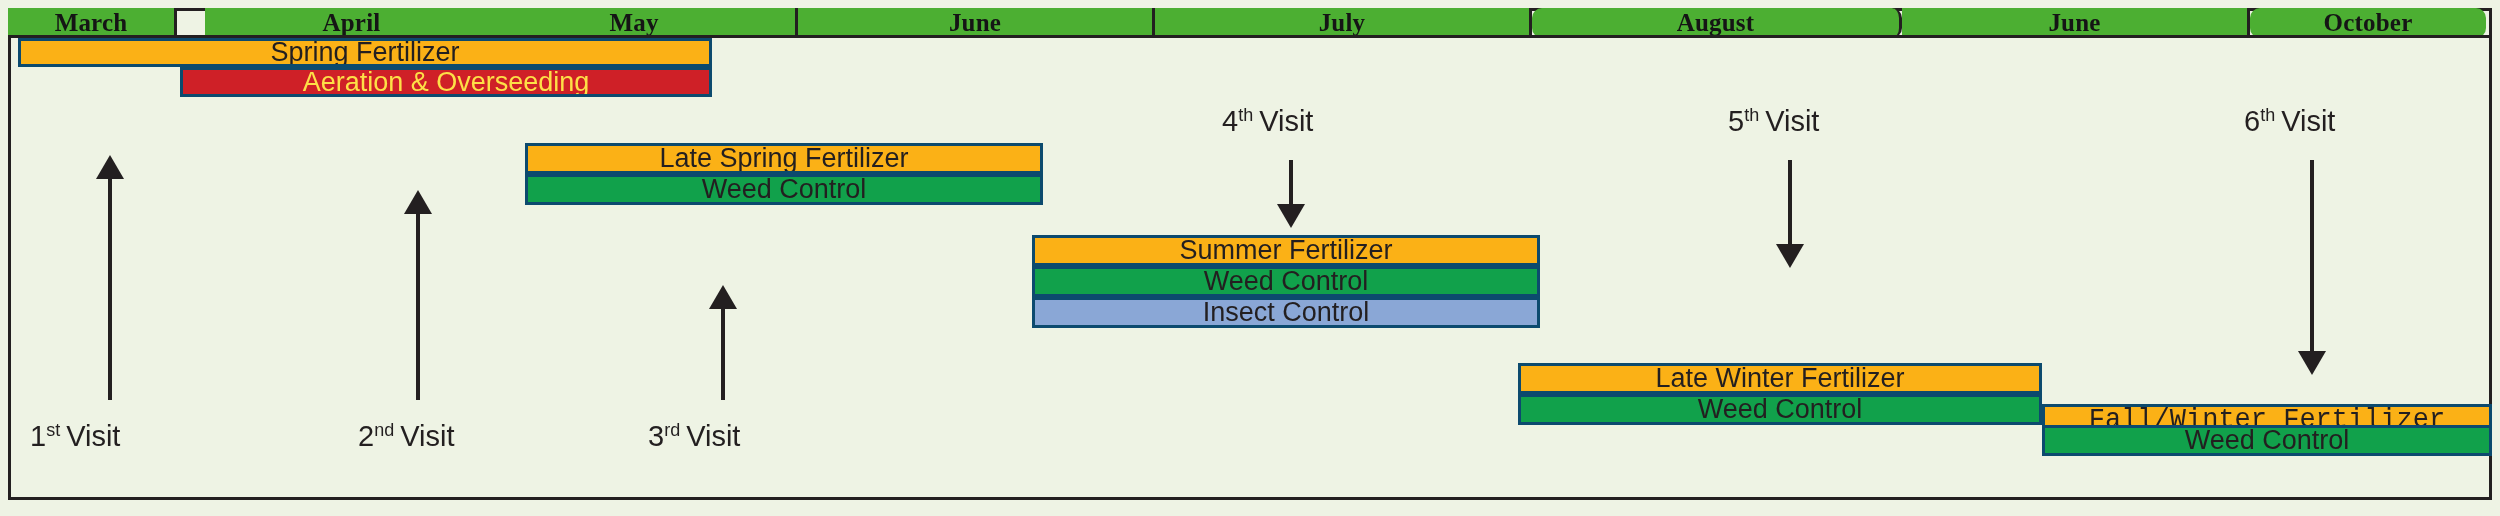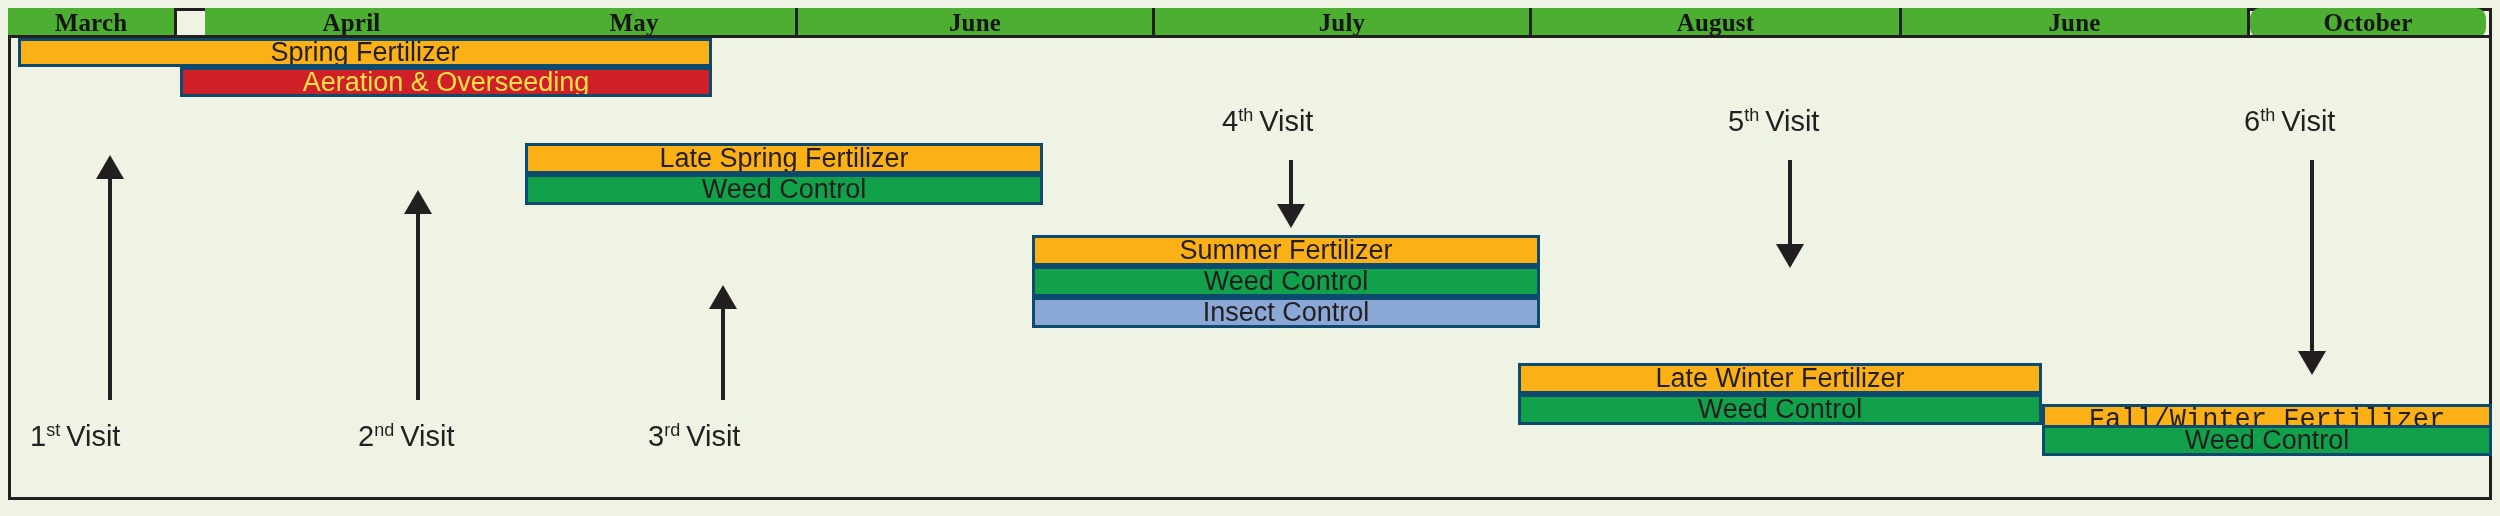--- a/index.html
+++ b/index.html
@@ -79,21 +79,21 @@
 <div id="chart">
 
   <div class="frame"></div>
 
   <div class="months" id="months-row">
       <div class="month" style="left: 0px; width: 169px;">March</div>
       <div class="month" style="left: 169px; width: 296px; margin-left: 28px;">April</div>
       <div class="month" style="left: 465px; width: 325px;">May</div>
       <div class="month" style="left: 790px; width: 357px;">June</div>
       <div class="month" style="left: 1147px; width: 377px;">July</div>
-      <div class="month" style="left: 1524px; width: 370px;">August</div>
+      <div class="month" style="left: 1524px; width: 370px; border-radius: 10px;">August</div>
       <div class="month" style="left: 1894px; width: 348px;">June</div>
       <div class="month last" style="left: 2242px; width: 236px; border-radius: 10px;">October</div>
     </div>
   <div class="hdr-bottom"></div>
 
   <div id="bars-layer">
       <div class="bar orange" style="left: 18px; top: 38px; width: 694px; height: 29px;">Spring Fertilizer</div>
       <div class="bar red" style="left: 180px; top: 67px; width: 532px; height: 30px;">Aeration &amp; Overseeding</div>
       <div class="bar orange" style="left: 525px; top: 143px; width: 518px; height: 31px;">Late Spring Fertilizer</div>
       <div class="bar green" style="left: 525px; top: 174px; width: 518px; height: 31px;">Weed Control</div>

